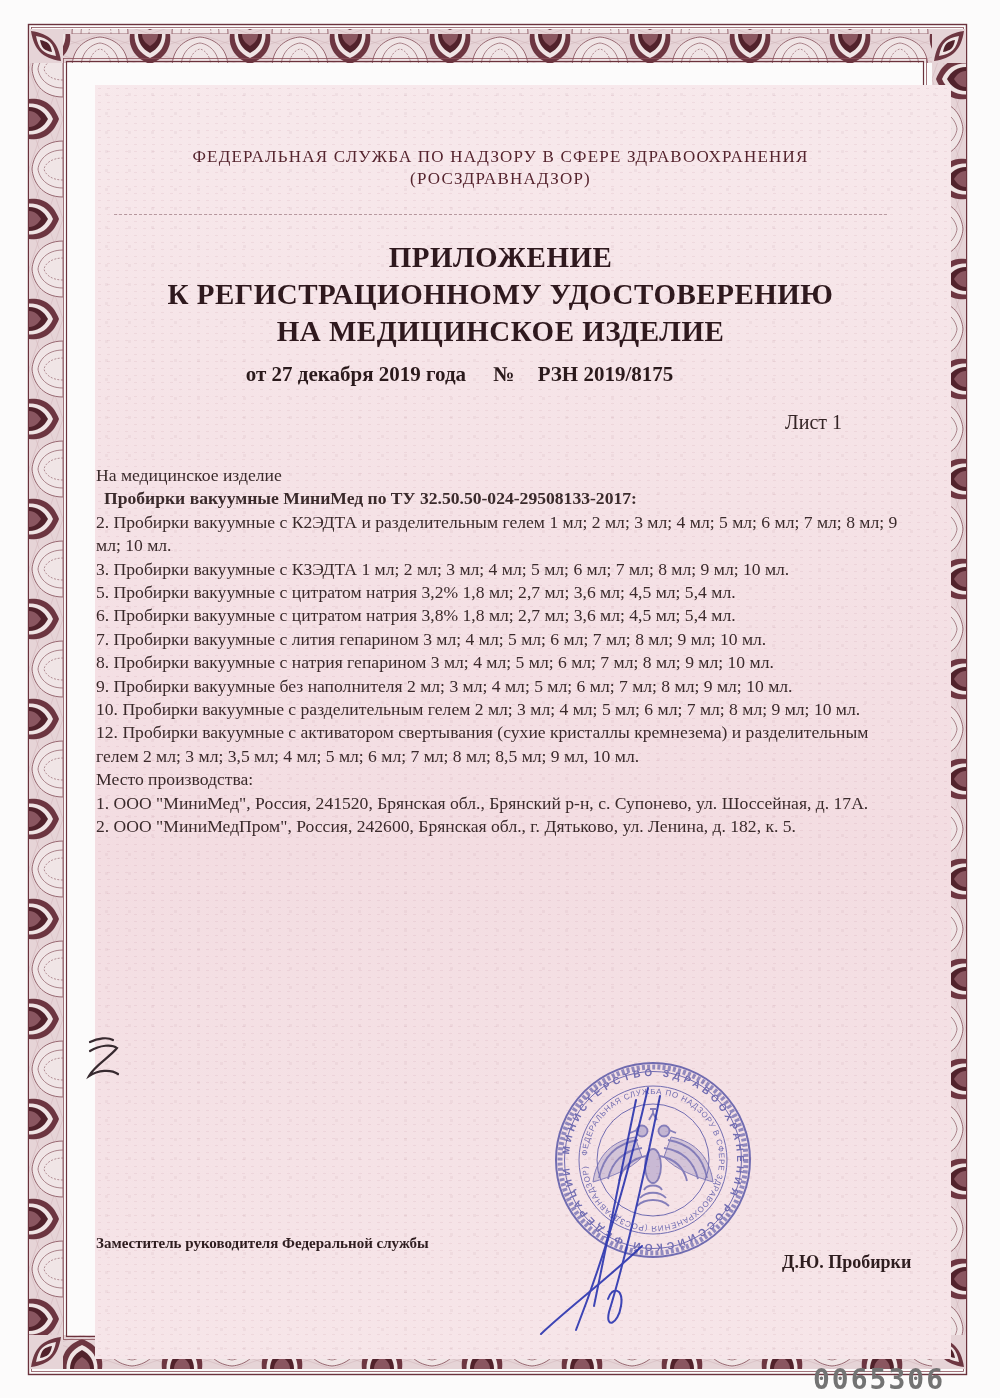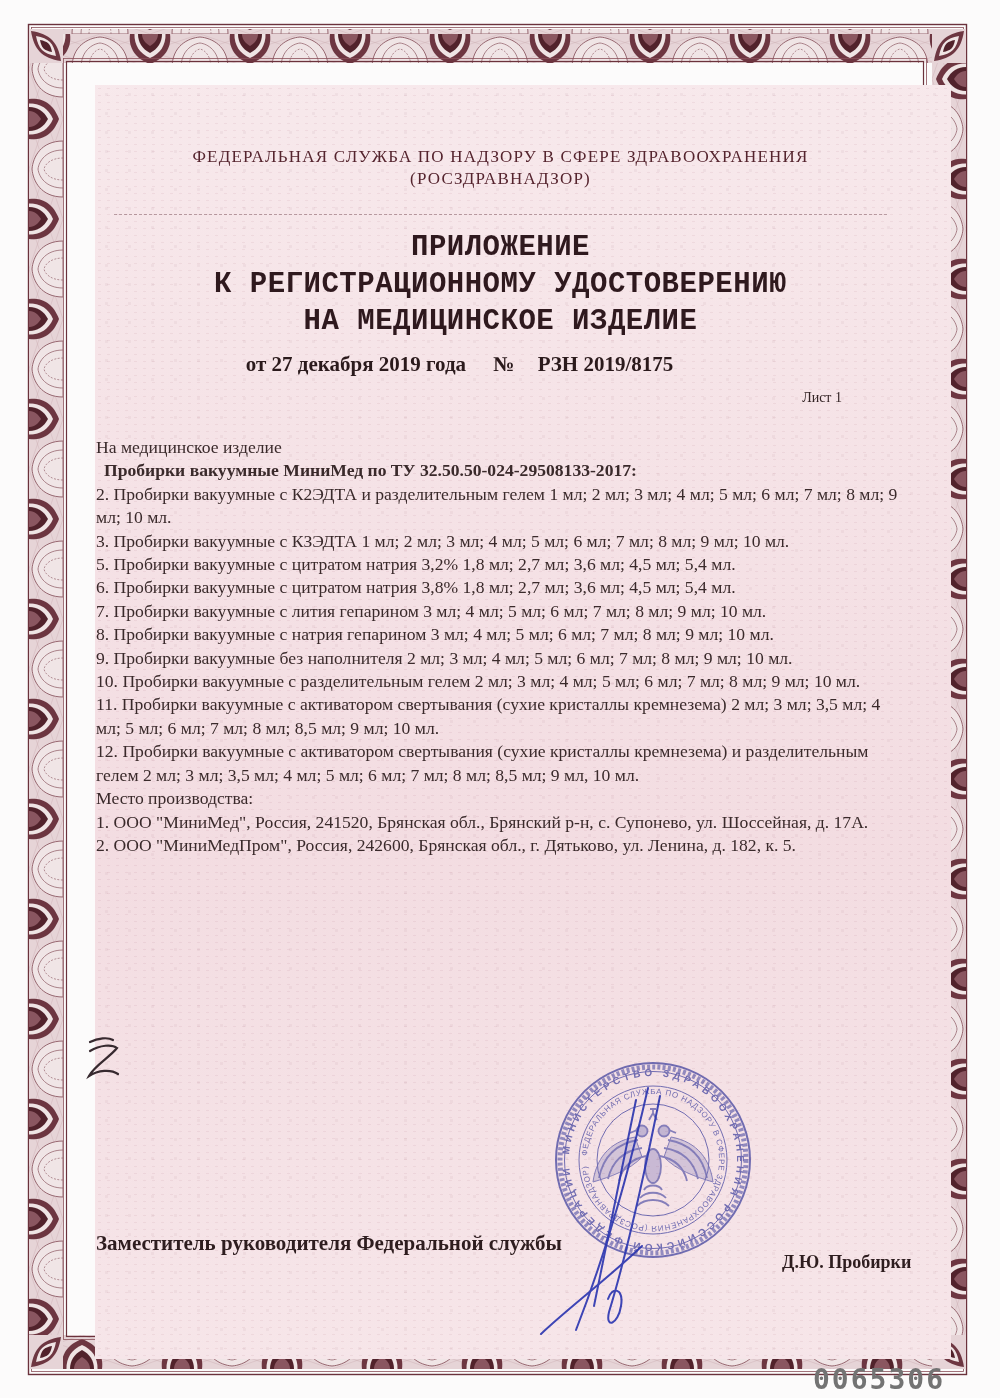--- a/index.html
+++ b/index.html
@@ -15,29 +15,29 @@
     background-color:#f5e1e5;
     background-image:
       radial-gradient(rgba(167,96,118,0.10) 1px, rgba(0,0,0,0) 1.3px),
       radial-gradient(rgba(120,60,80,0.06) 1.5px, rgba(0,0,0,0) 2px),
       linear-gradient(180deg, rgba(255,255,255,0.25), rgba(236,205,213,0.22) 60%, rgba(255,255,255,0.15));
     background-size:9px 7px, 23px 19px, 100% 100%;
   }
   .content{position:absolute;left:29px;right:18px;top:0;z-index:3;color:#3a2a2b;}
   .agency{margin-top:84px;text-align:center;color:#55242e;font-size:17px;line-height:22px;letter-spacing:1.2px;}
   .separator{margin:24px 18px 0 18px;border-bottom:1px dashed rgba(92,46,56,0.4);height:0;}
-  .doc-title{margin-top:14px;text-align:center;color:#2f191e;font-weight:bold;font-size:29px;line-height:37px;letter-spacing:0.5px;font-family:Liberation Mono, monospace;}
+  .doc-title{margin-top:24px;text-align:center;color:#2f191e;font-weight:bold;font-size:29px;line-height:37px;letter-spacing:0.5px;font-family:Liberation Serif, serif;}
   .dateline{margin-top:11px;text-align:center;padding-right:82px;font-weight:bold;font-size:21px;line-height:26px;color:#2b1a1c;}
   .dateline .numsign{margin-left:22px;}
   .dateline .numval{margin-left:18px;}
-  .sheet{margin-top:13px;text-align:right;padding-right:63px;font-size:14px;color:#342425;}
+  .sheet{margin-top:24px;text-align:right;padding-right:63px;font-size:20px;color:#342425;}
   .bodytext{margin-top:30px;font-size:17.6px;line-height:23.4px;text-align:left;}
   .bodytext p{margin:0;}
   .bodytext .bold{font-weight:bold;padding-left:8px;}
-  .signatory{position:absolute;left:96px;top:1229px;z-index:4;font-weight:bold;font-size:21px;line-height:28px;color:#2e1d1f;}
+  .signatory{position:absolute;left:96px;top:1229px;z-index:4;font-weight:bold;font-size:15px;line-height:28px;color:#2e1d1f;}
   .signatory-name{position:absolute;left:782px;top:1252px;z-index:4;font-weight:bold;font-size:18px;color:#2e1d1f;}
   .serial{position:absolute;left:813px;top:1363px;z-index:5;font-family:"DejaVu Sans Mono", monospace;font-weight:bold;font-size:28px;letter-spacing:2px;color:#737373;}
   .stamp-svg{position:absolute;left:508px;top:1038px;width:300px;height:312px;z-index:6;mix-blend-mode:multiply;filter:blur(0.3px);}
   .zmark-svg{position:absolute;left:80px;top:1034px;width:56px;height:58px;z-index:6;}
 </style>
 </head>
 <body>
 
 <svg class="border-svg" viewBox="0 0 1000 1398" xmlns="http://www.w3.org/2000/svg">
   <defs>
@@ -132,21 +132,20 @@
     <p>На медицинское изделие</p>
     <p class="bold">Пробирки вакуумные МиниМед по ТУ 32.50.50-024-29508133-2017:</p>
     <p>2. Пробирки вакуумные с К2ЭДТА и разделительным гелем 1 мл; 2 мл; 3 мл; 4 мл; 5 мл; 6 мл; 7 мл; 8 мл; 9 мл; 10 мл.</p>
     <p>3. Пробирки вакуумные с КЗЭДТА 1 мл; 2 мл; 3 мл; 4 мл; 5 мл; 6 мл; 7 мл; 8 мл; 9 мл; 10 мл.</p>
     <p>5. Пробирки вакуумные с цитратом натрия 3,2% 1,8 мл; 2,7 мл; 3,6 мл; 4,5 мл; 5,4 мл.</p>
     <p>6. Пробирки вакуумные с цитратом натрия 3,8% 1,8 мл; 2,7 мл; 3,6 мл; 4,5 мл; 5,4 мл.</p>
     <p>7. Пробирки вакуумные с лития гепарином 3 мл; 4 мл; 5 мл; 6 мл; 7 мл; 8 мл; 9 мл; 10 мл.</p>
     <p>8. Пробирки вакуумные с натрия гепарином 3 мл; 4 мл; 5 мл; 6 мл; 7 мл; 8 мл; 9 мл; 10 мл.</p>
     <p>9. Пробирки вакуумные без наполнителя 2 мл; 3 мл; 4 мл; 5 мл; 6 мл; 7 мл; 8 мл; 9 мл; 10 мл.</p>
     <p>10. Пробирки вакуумные с разделительным гелем 2 мл; 3 мл; 4 мл; 5 мл; 6 мл; 7 мл; 8 мл; 9 мл; 10 мл.</p>
-    <p>11. Пробирки вакуумные с активатором свертывания (сухие кристаллы кремнезема) 2 мл; 3 мл; 3,5 мл; 4 мл; 5 мл; 6 мл; 7 мл; 8 мл; 8,5 мл; 9 мл; 10 мл.</p>
     <p>12. Пробирки вакуумные с активатором свертывания (сухие кристаллы кремнезема) и разделительным гелем 2 мл; 3 мл; 3,5 мл; 4 мл; 5 мл; 6 мл; 7 мл; 8 мл; 8,5 мл; 9 мл, 10 мл.</p>
     <p>Место производства:</p>
     <p>1. ООО "МиниМед", Россия, 241520, Брянская обл., Брянский р-н, с. Супонево, ул. Шоссейная, д. 17А.</p>
     <p>2. ООО "МиниМедПром", Россия, 242600, Брянская обл., г. Дятьково, ул. Ленина, д. 182, к. 5.</p>
   </div>
 </div>
 
 <div class="signatory">
   <div>Заместитель руководителя Федеральной службы</div>
 </div>

